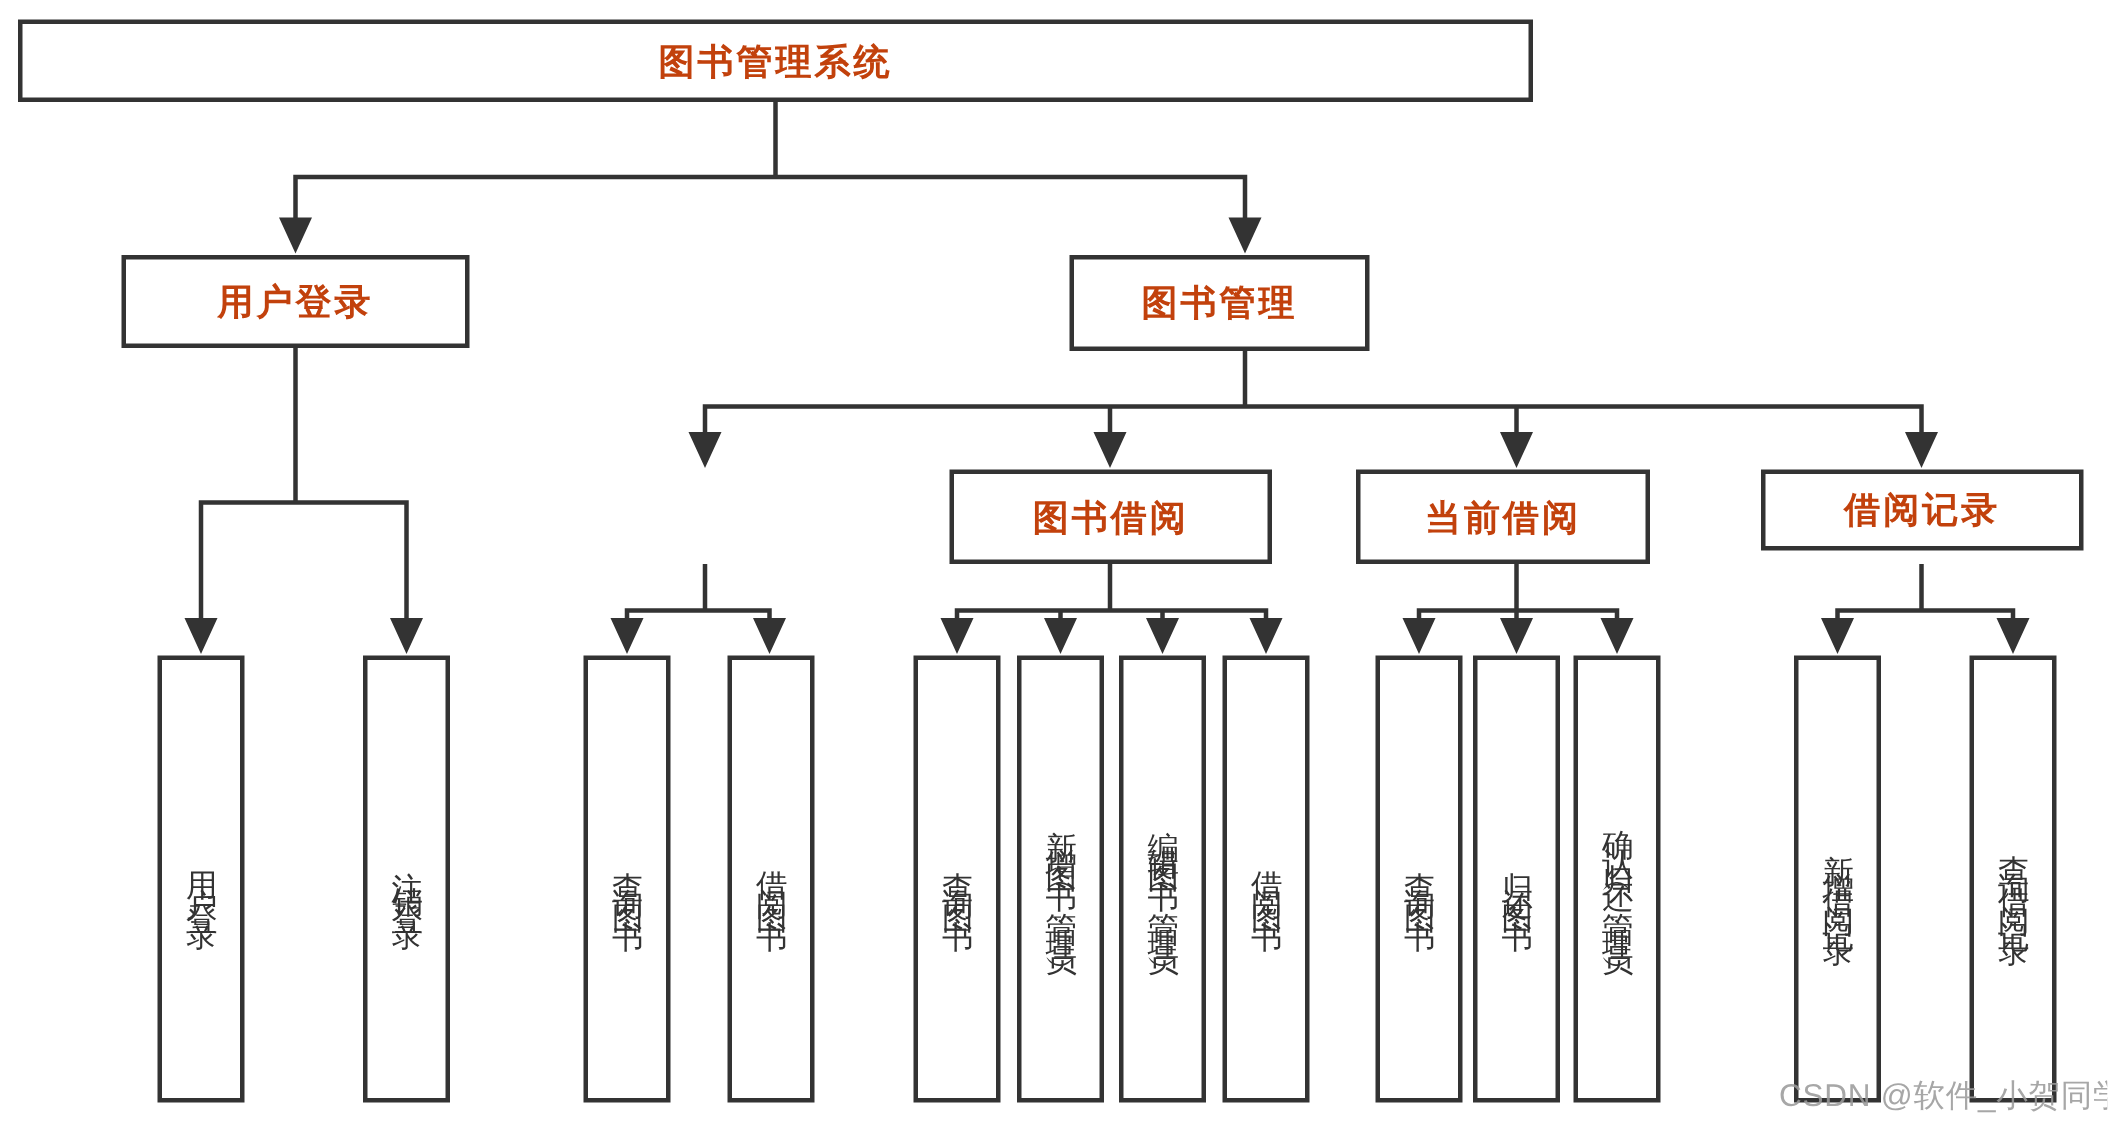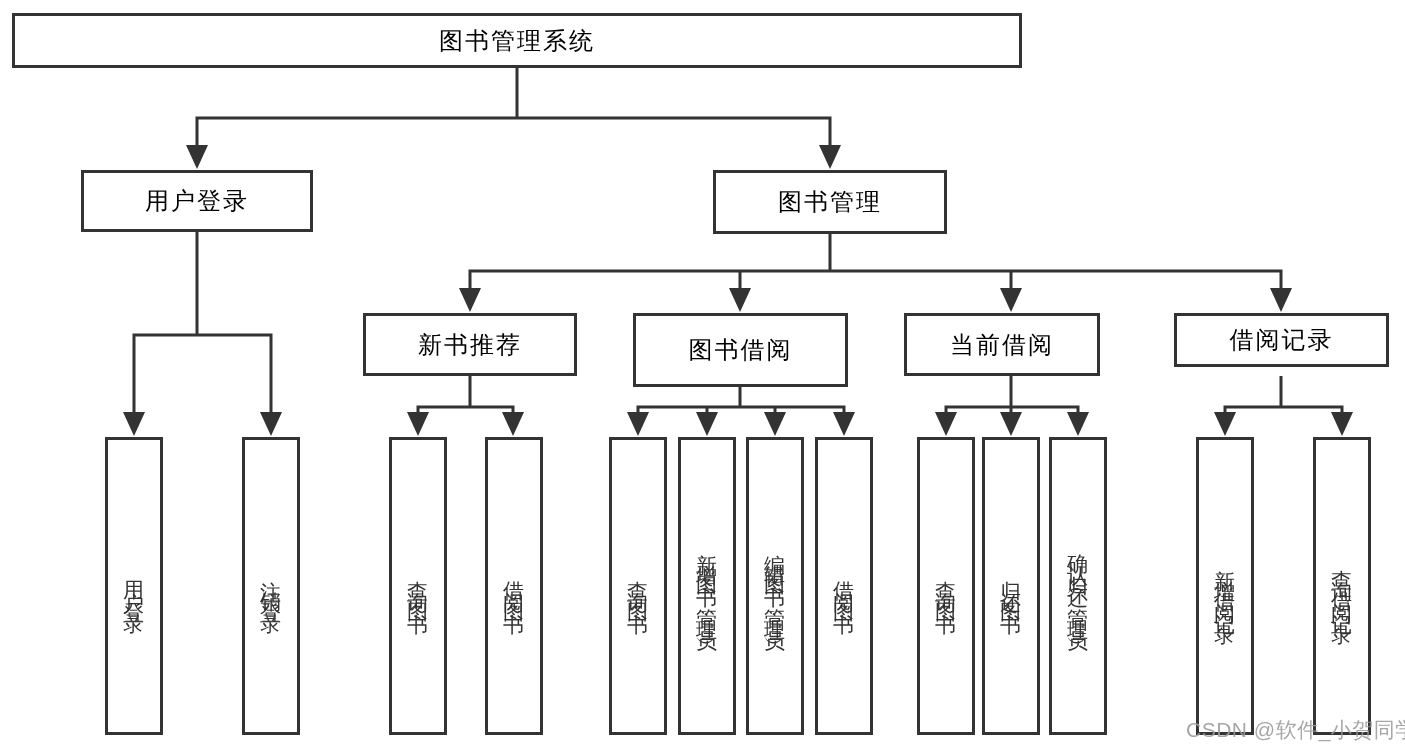--- a/index.html
+++ b/index.html
@@ -28,22 +28,23 @@
     border: 3px solid #333333;
     background: #ffffff;
     display: flex;
     align-items: center;
     justify-content: center;
     z-index: 2;
   }
   .htext {
     font-size: 24px;
     letter-spacing: 2px;
-    color: #000000;
+    color: #c2410c;
     white-space: nowrap;
+    font-weight: bold;
   }
   .vbox {
     position: absolute;
     box-sizing: border-box;
     top: 437px;
     width: 58px;
     height: 298px;
     border: 3px solid #333333;
     background: #ffffff;
     display: flex;
@@ -98,28 +99,25 @@
     </g>
   </svg>
 
   <div class="hbox" style="left:12px;top:13px;width:1010px;height:55px">
     <span class="htext">图书管理系统</span>
   </div>
 
   <div class="hbox" style="left:81px;top:170px;width:232px;height:62px">
     <span class="htext">用户登录</span>
   </div>
-  <div class="hbox" style="left:713px;top:170px;width:234px;height:64px">
+  <div class="hbox" style="left:713px;top:170px;width:200px;height:64px">
     <span class="htext">图书管理</span>
   </div>
 
-  <div class="hbox" style="left:363px;top:313px;width:214px;height:63px">
-    <span class="htext">新书推荐</span>
-  </div>
-  <div class="hbox" style="left:633px;top:313px;width:215px;height:74px">
+  <div class="hbox" style="left:633px;top:313px;width:215px;height:63px">
     <span class="htext">图书借阅</span>
   </div>
   <div class="hbox" style="left:904px;top:313px;width:196px;height:63px">
     <span class="htext">当前借阅</span>
   </div>
   <div class="hbox" style="left:1174px;top:313px;width:215px;height:54px">
     <span class="htext">借阅记录</span>
   </div>
 
   <div class="vbox" style="left:105px">

